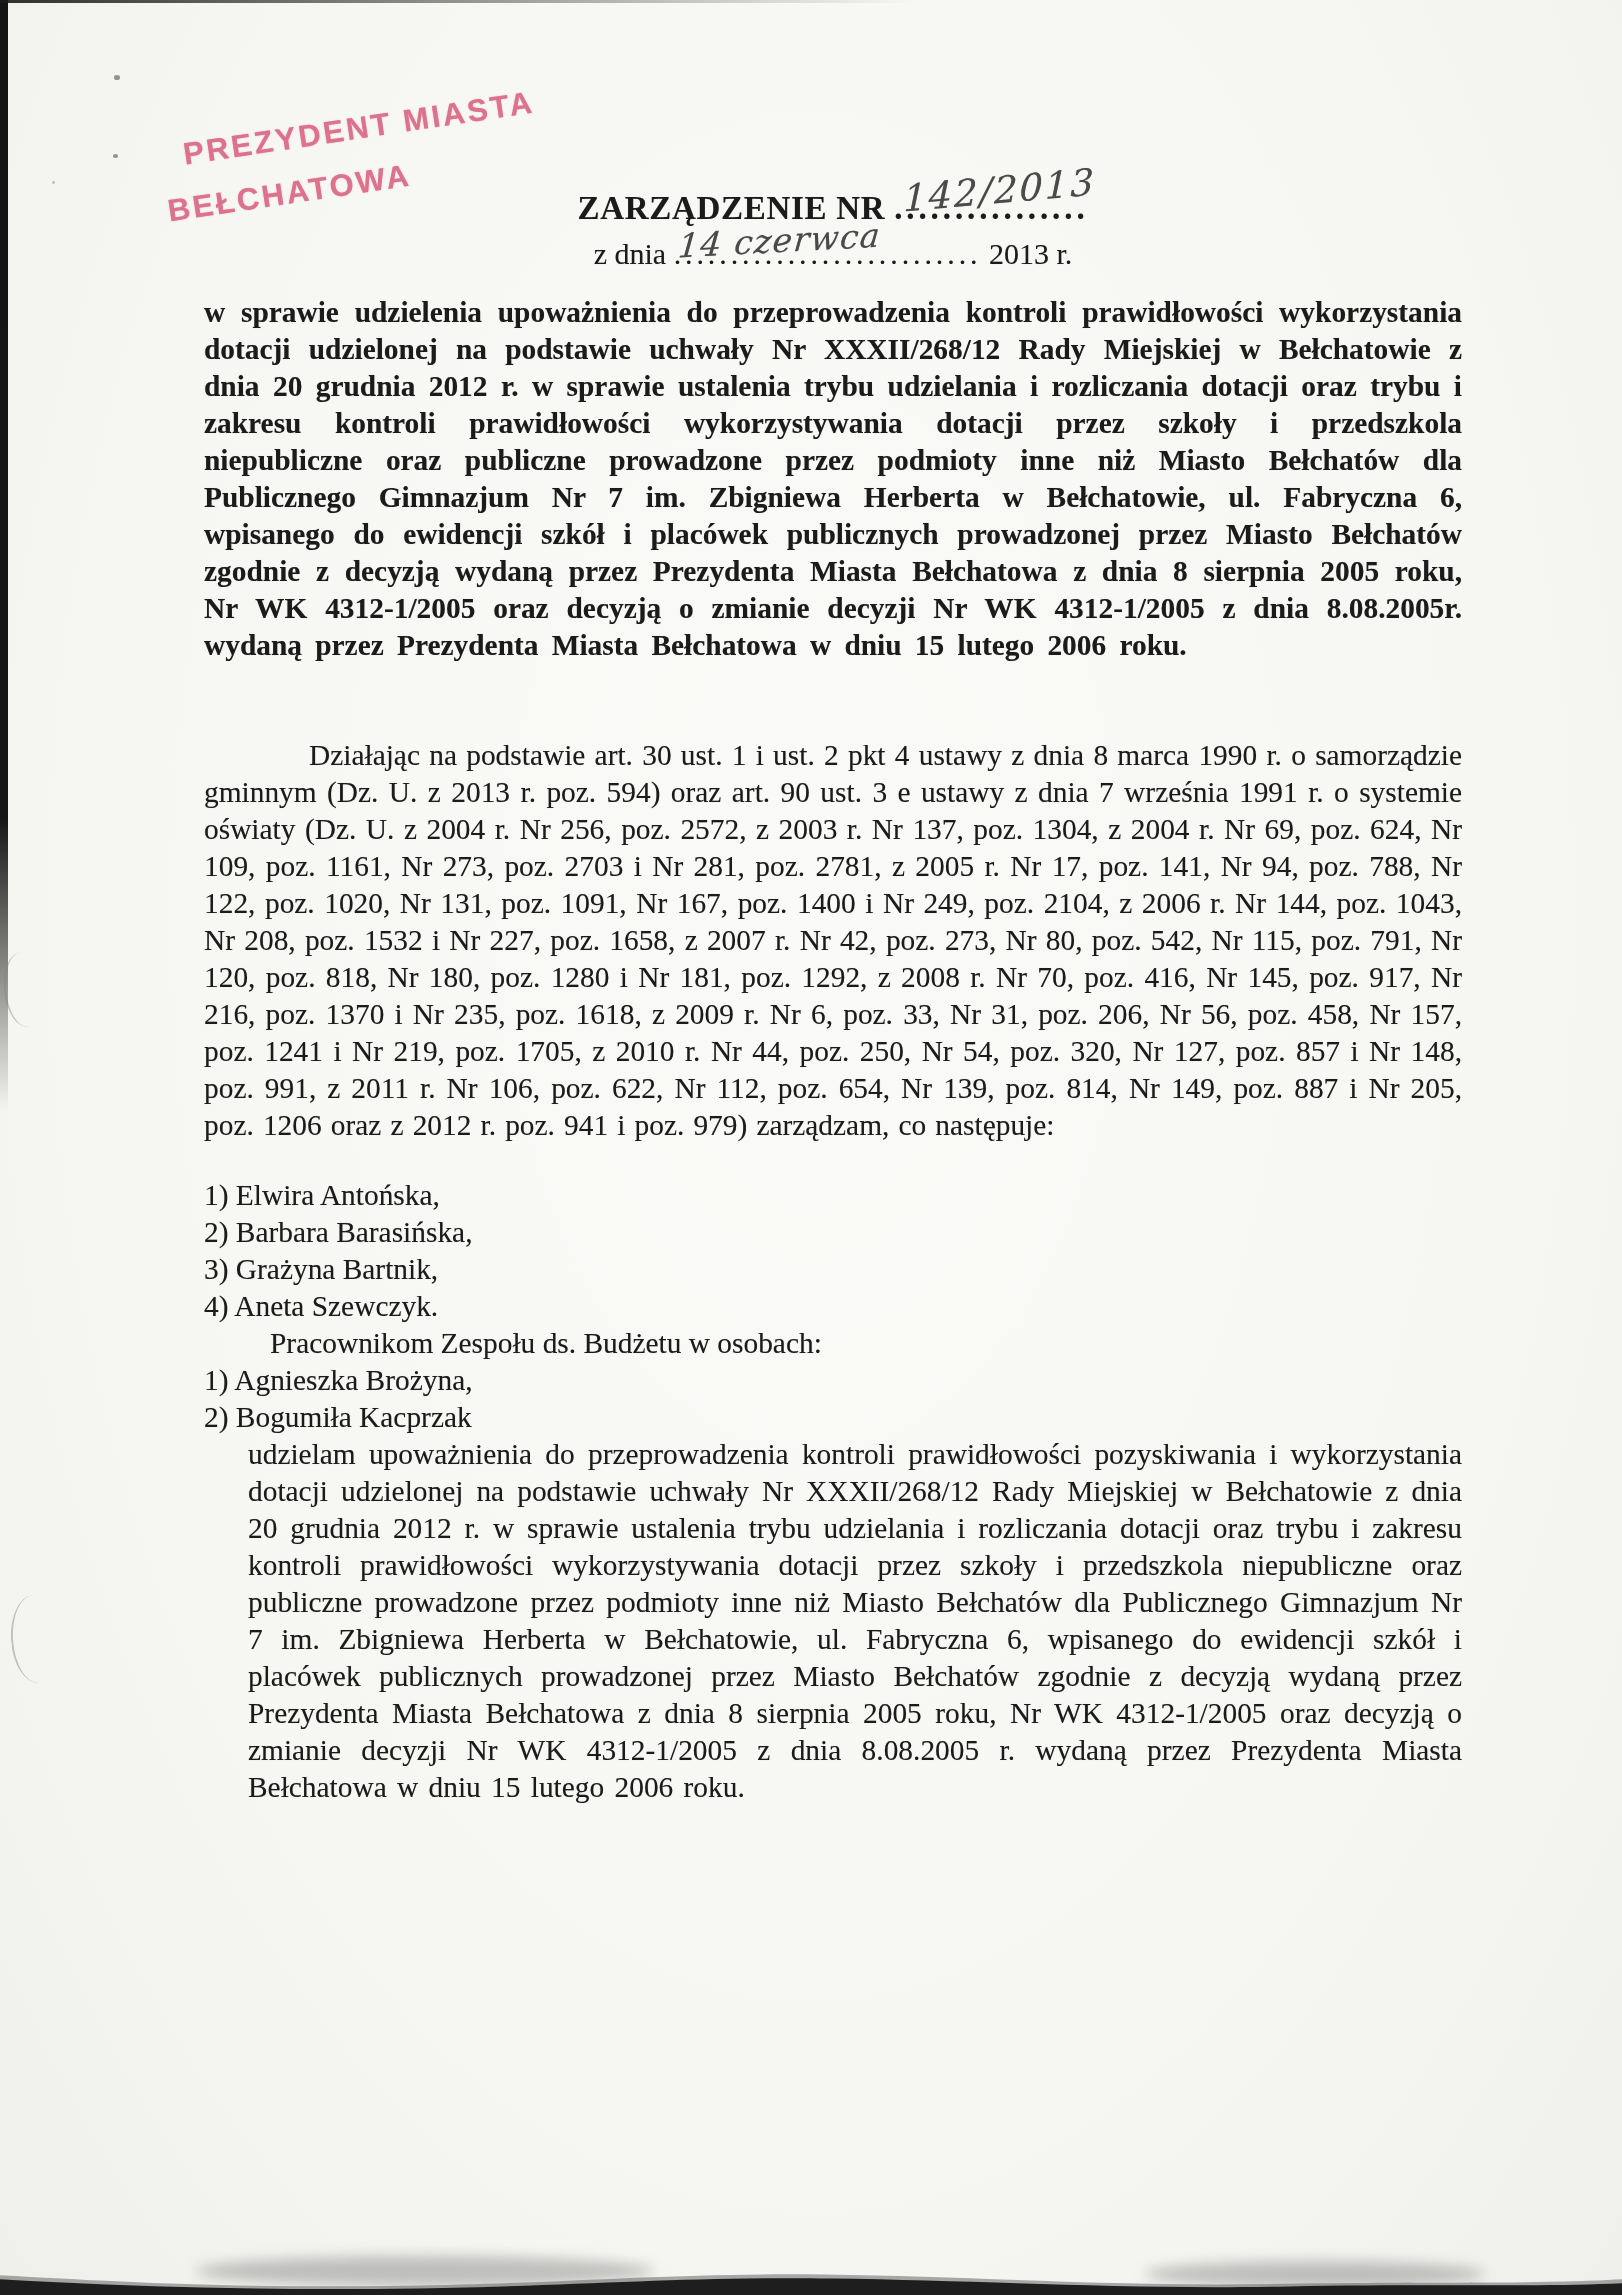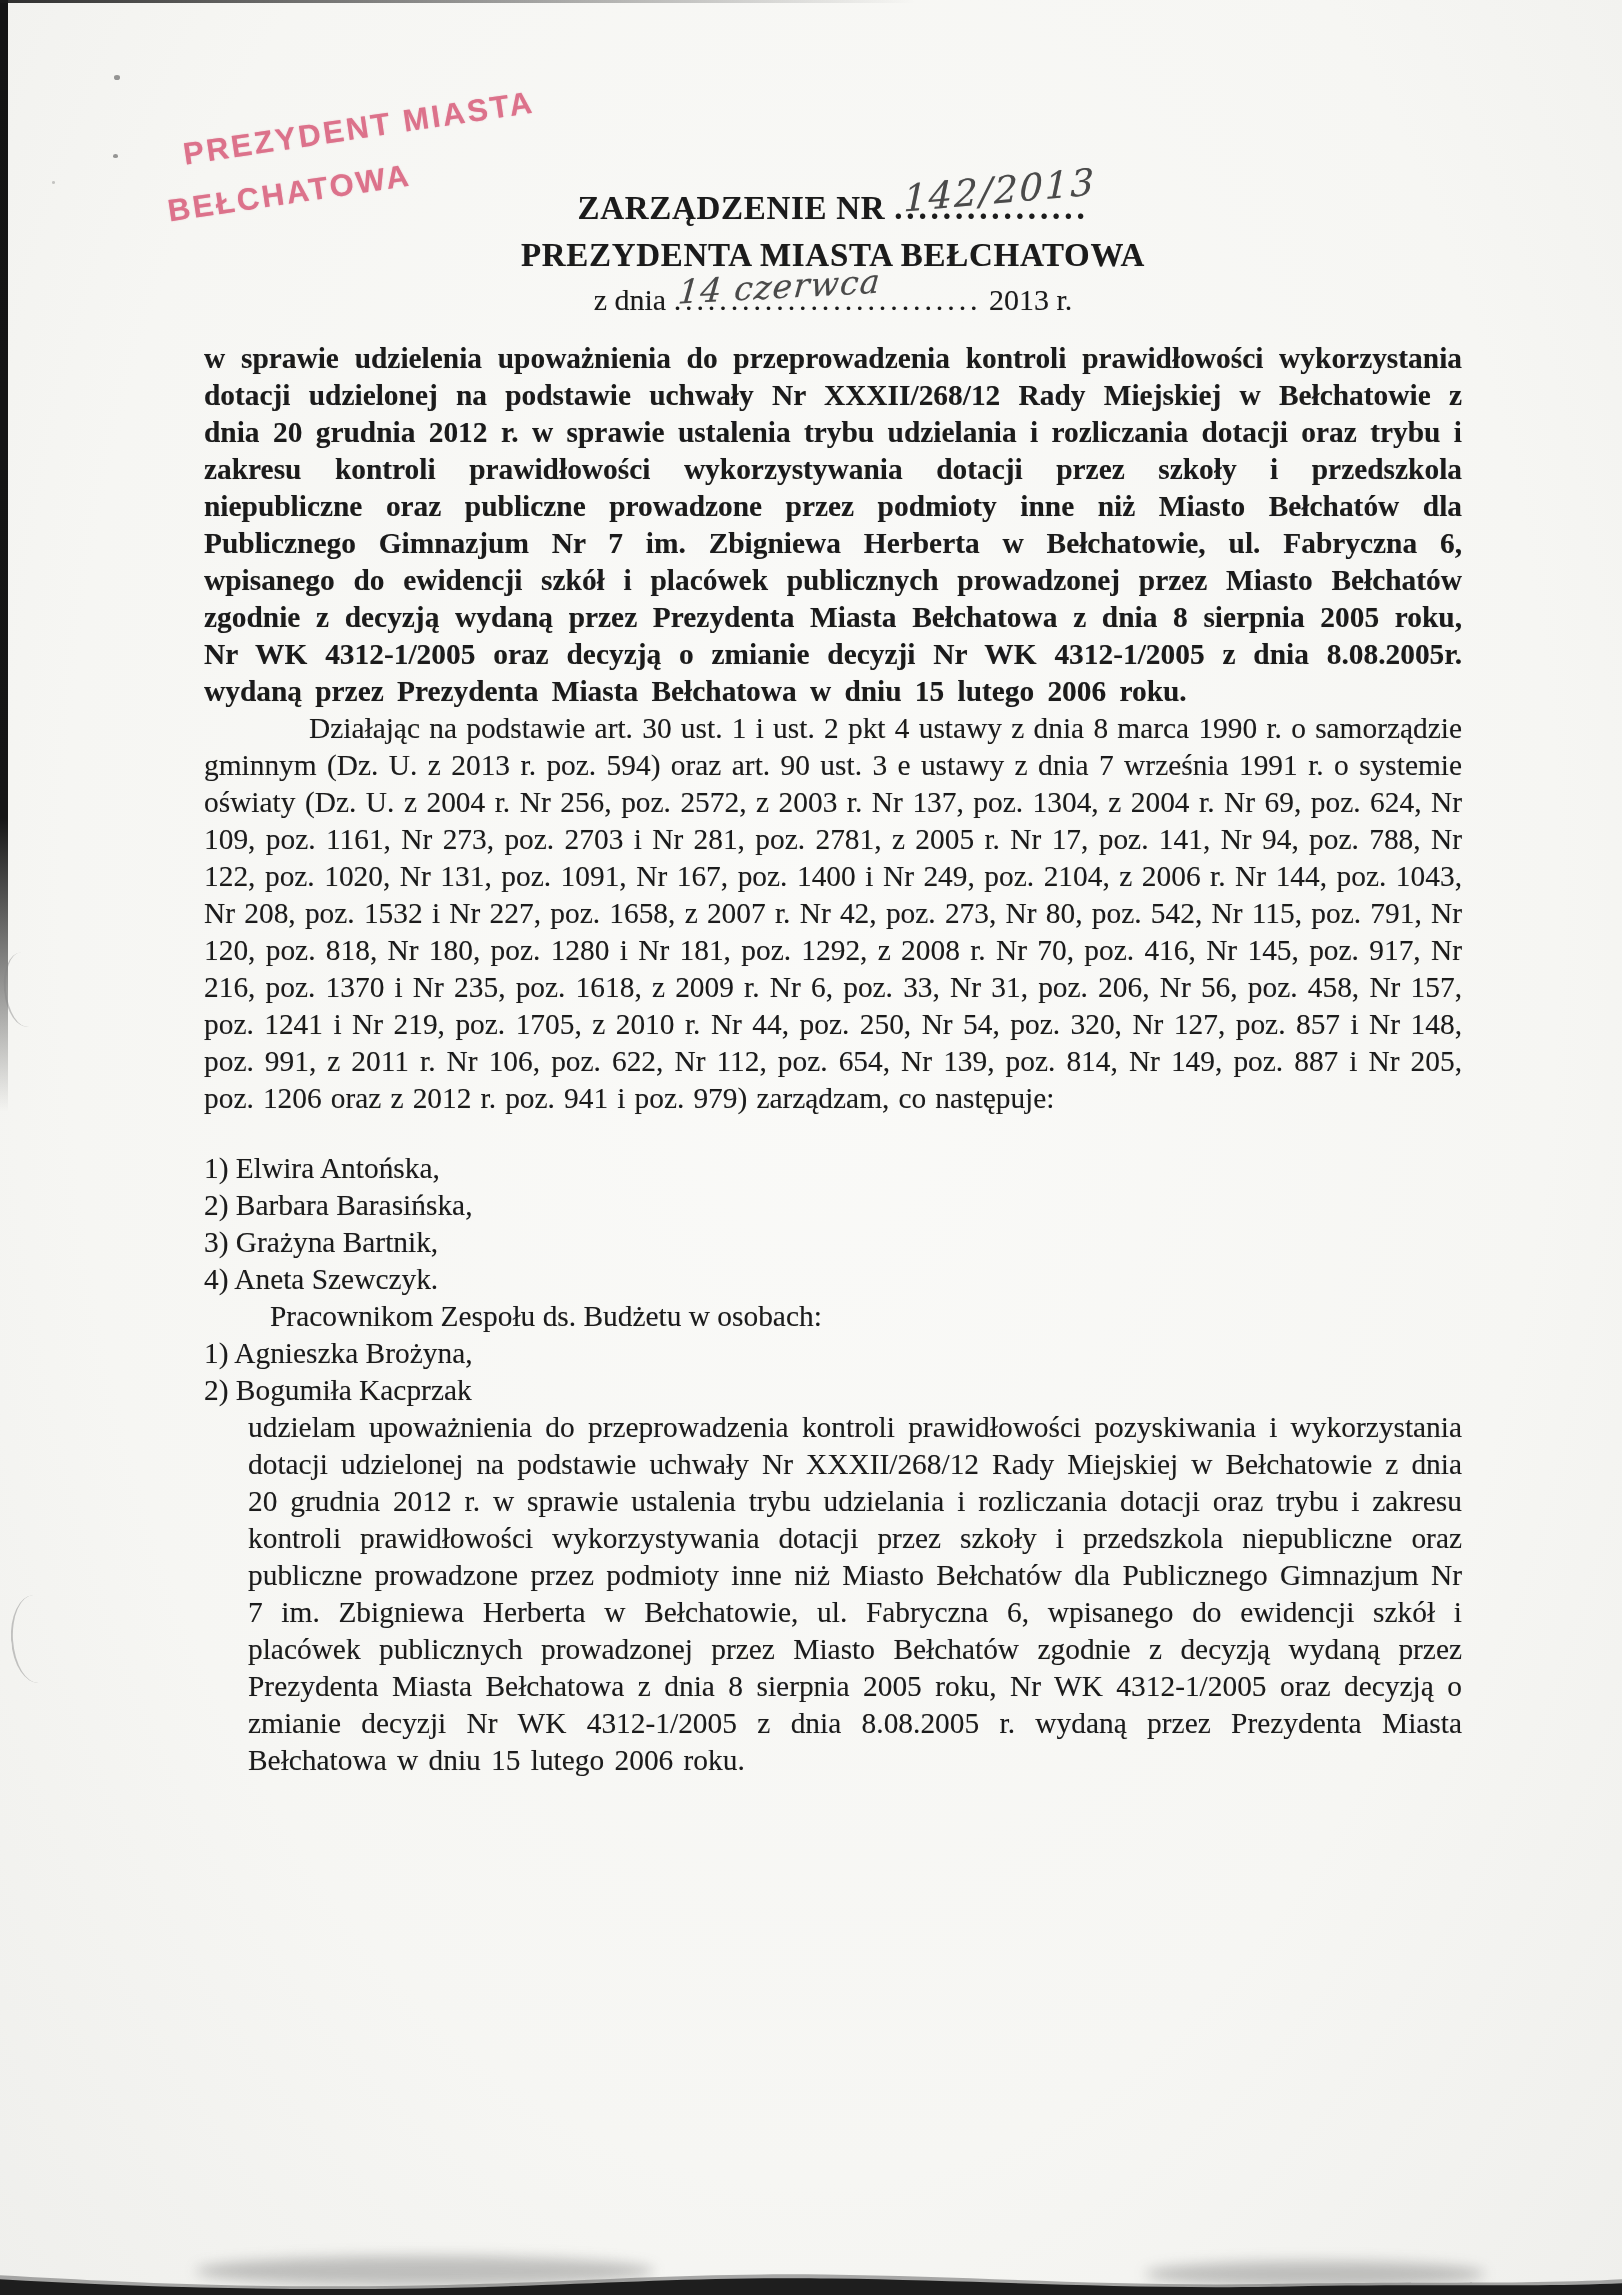--- a/index.html
+++ b/index.html
@@ -80,20 +80,21 @@
 
   .subject {
     margin-top: 19px;
     font-weight: bold;
     font-size: 29.4px;
     line-height: 37px;
     text-align: justify;
     word-spacing: 0.20em;
   }
   .legal {
+    margin-top: 73px;
     font-size: 29.4px;
     line-height: 37px;
     text-align: justify;
     text-indent: 105px;
     word-spacing: 0.06em;
   }
   .section { margin-top: 33px; font-size: 29.4px; line-height: 37px; }
   .par-line .pmark { display: inline-block; margin-left: 33px; width: 71px; }
   .subhead { margin-left: 66px; }
   .tail { text-align: justify; word-spacing: 0.10em; font-size: 29.4px; line-height: 37px; margin-left: 44px; }
@@ -119,21 +120,20 @@
   <div class="content">
 
     <div class="title-block">
       <div class="t1 line">
         <span>ZARZĄDZENIE NR</span>
         <span class="dotwrap">
           <span class="dots">................</span>
           <span class="hand hw-number">142/2013</span>
         </span>
       </div>
-      <div class="t2 line">PREZYDENTA MIASTA BEŁCHATOWA</div>
       <div class="t3 line">
         <span>z dnia</span>
         <span class="dotwrap">
           <span class="dots">...........................</span>
           <span class="hand hw-date">14 czerwca</span>
         </span>
         <span>2013 r.</span>
       </div>
     </div>
 

